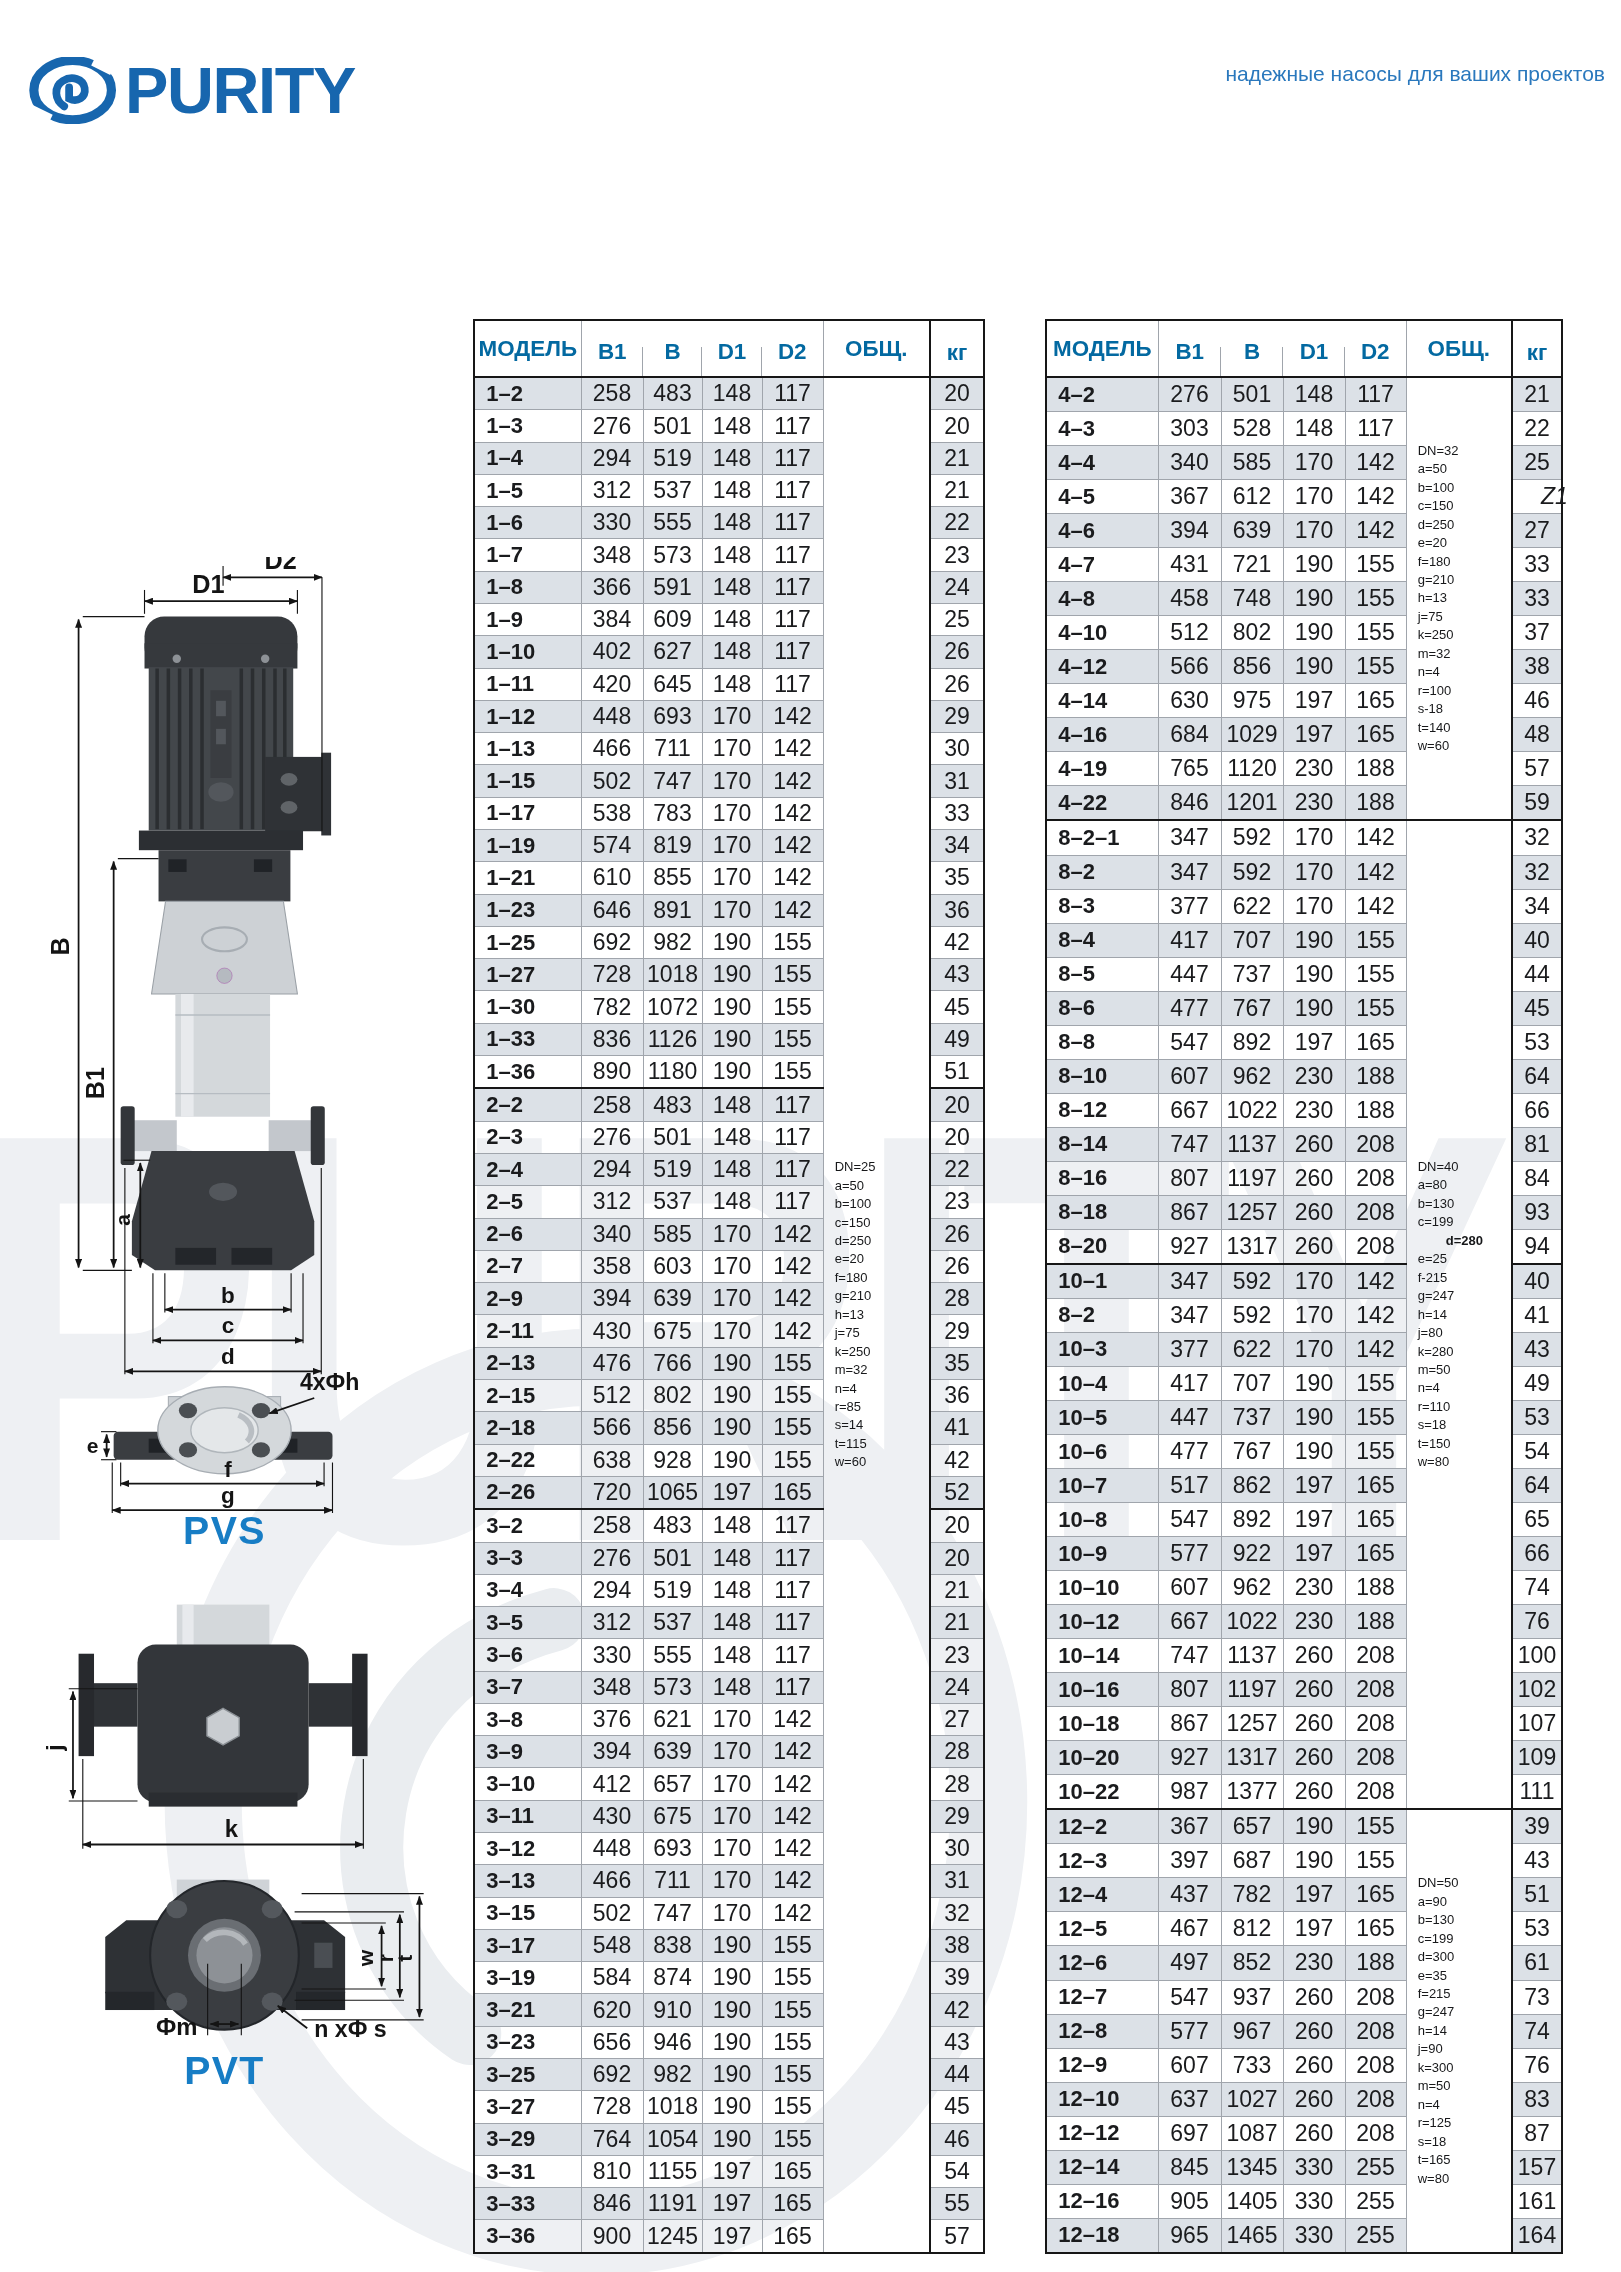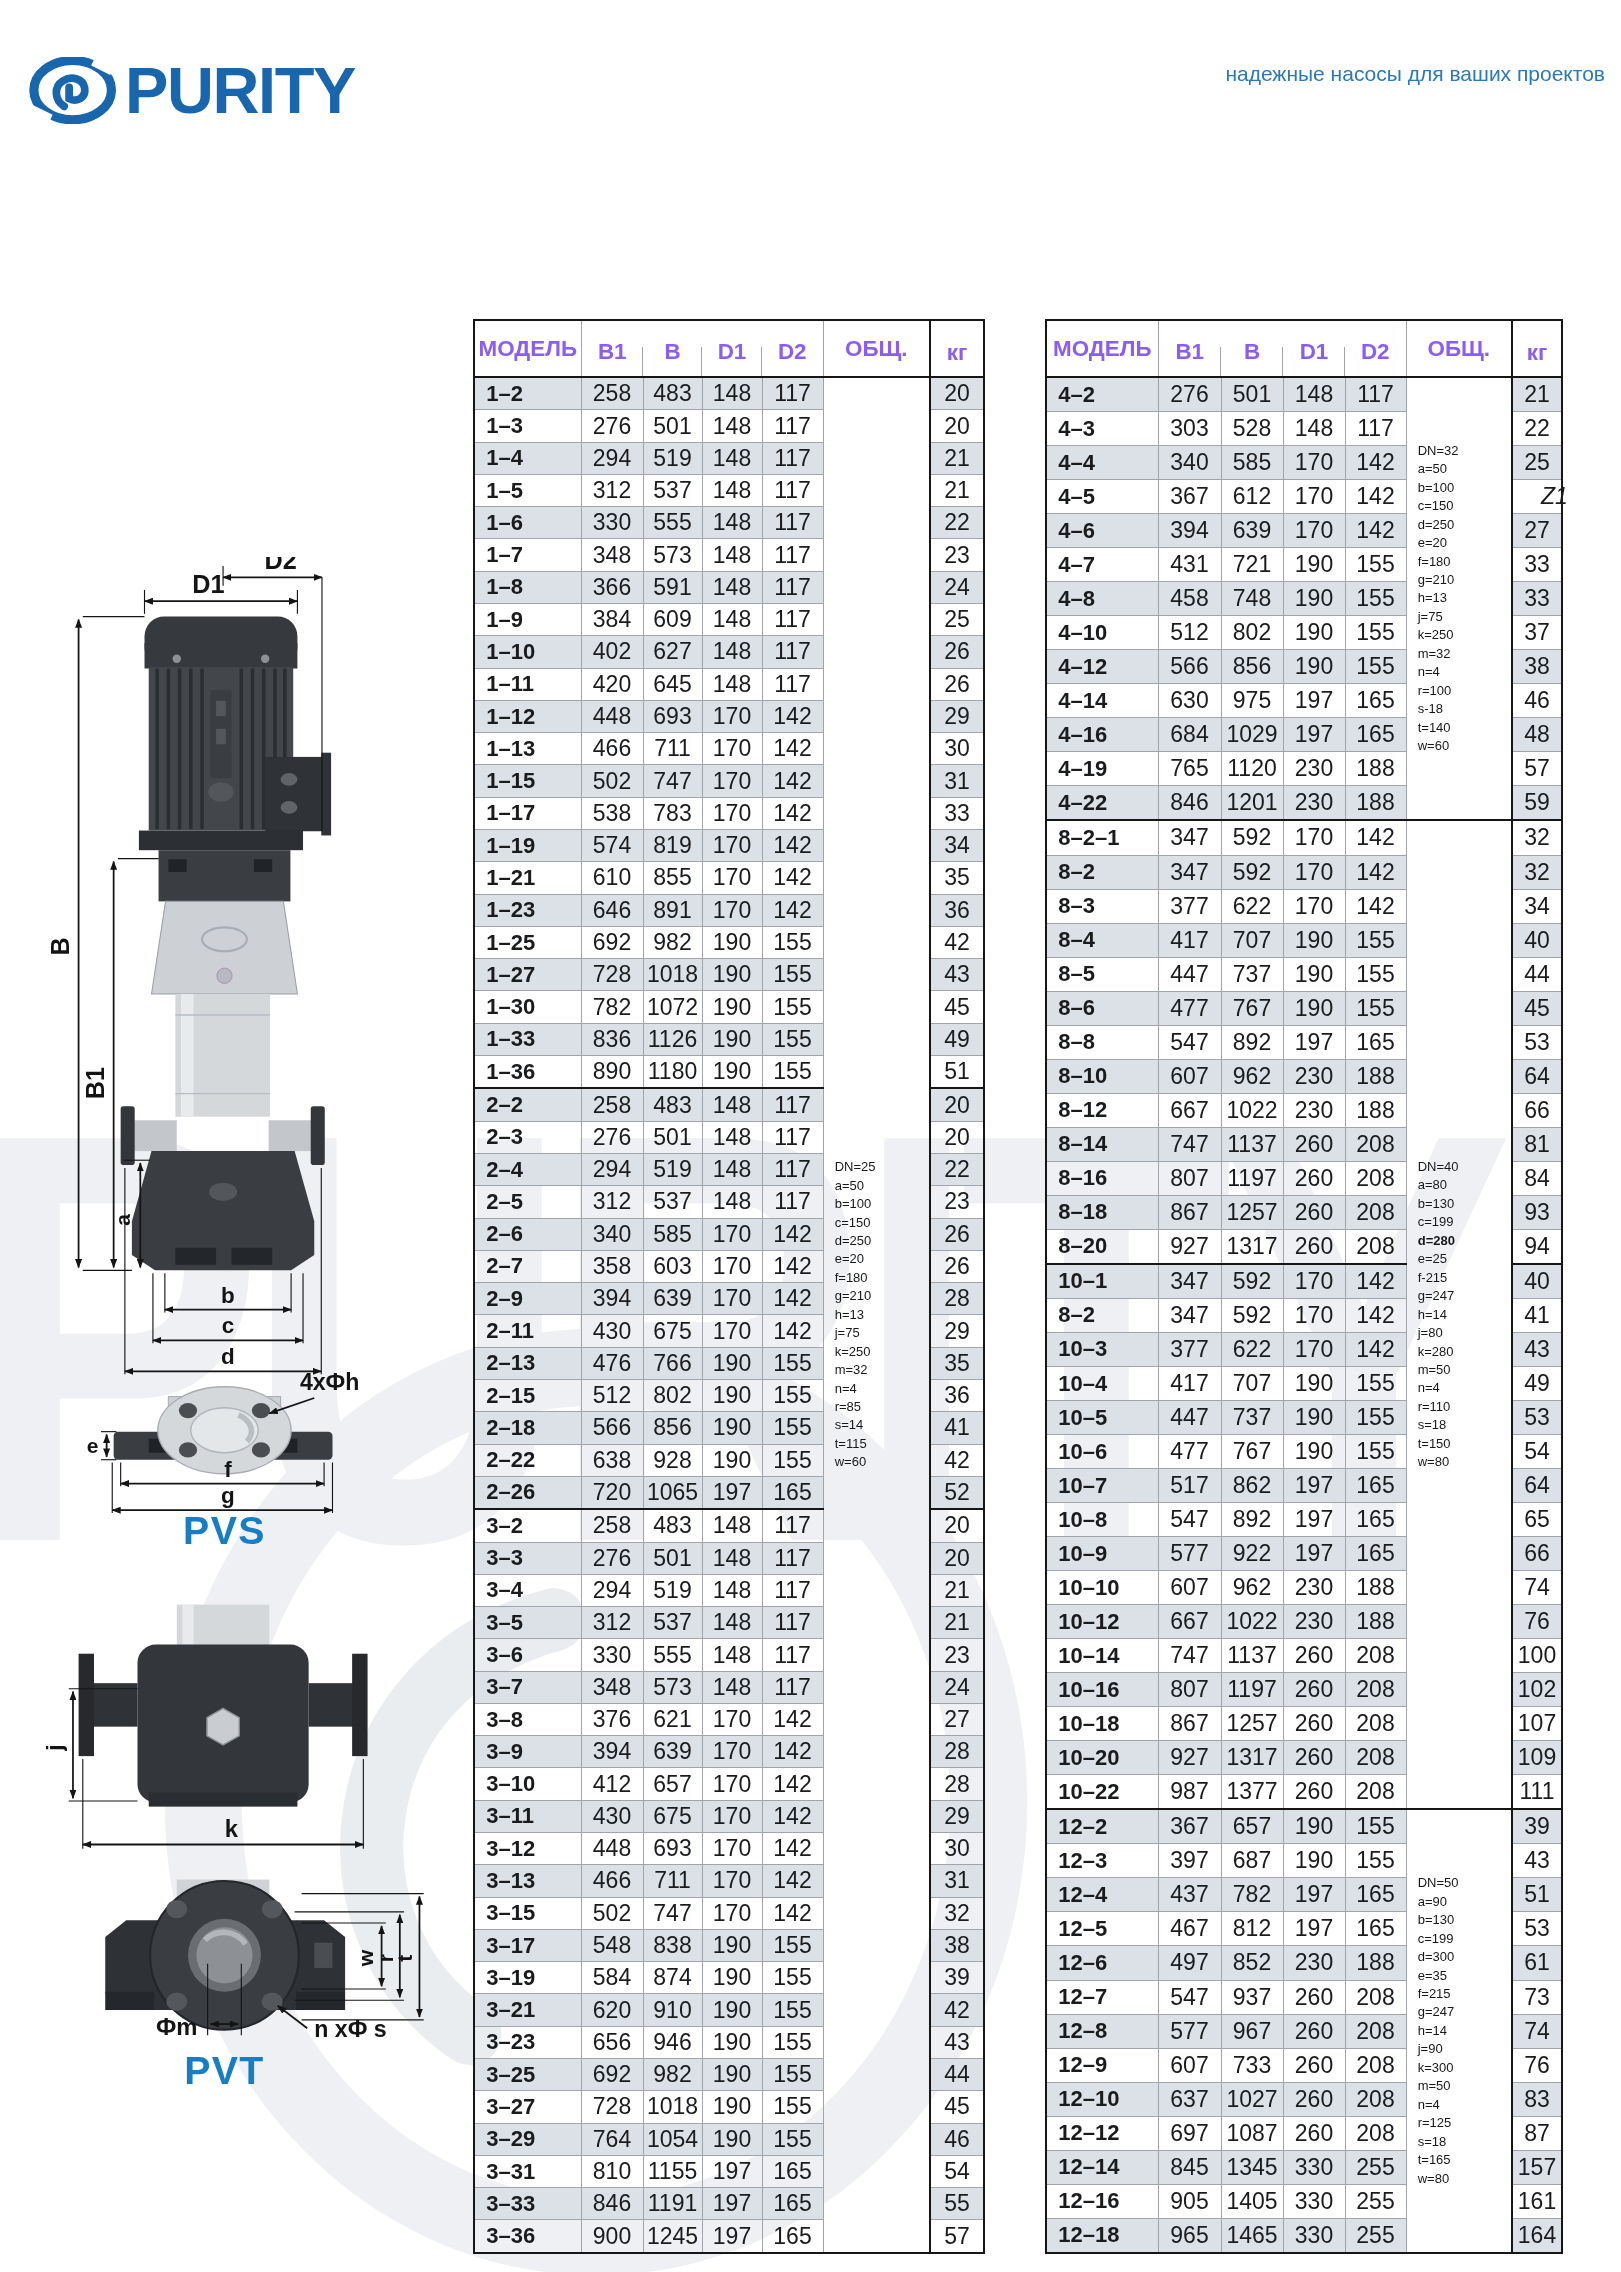--- a/index.html
+++ b/index.html
@@ -23,41 +23,41 @@
   }
   
   table.tbl{
     position:absolute;z-index:2;border-collapse:collapse;table-layout:fixed;
     border:2.8px solid #161616;background:transparent;
   }
   #left-table {left:473px;top:319px;width:509px;height:1935px;}
   #right-table{left:1045px;top:319px;width:515px;height:1935px;}
   .tbl thead tr{height:57px;}
   .tbl th{
-    background:#ffffff;font-weight:bold;font-size:22.4px;color:#8b5cf6;
+    background:#ffffff;font-weight:bold;font-size:22.4px;color:#0369a1;
     padding:0;position:relative;border:0;border-bottom:2.8px solid #161616;margin-left:37px;
   }
   .tbl th.model-h{border-right:0.7px solid #a0a5ac;vertical-align:middle;}
   .tbl th.dim-h{vertical-align:bottom;padding-bottom:11.2px;}
   .tbl th.dim-h + th.dim-h::before{
     content:'';position:absolute;left:-0.7px;bottom:0;width:0.7px;height:52%;background:#a0a5ac;
   }
   .tbl th.obsh-h{vertical-align:middle;border-left:0.7px solid #a0a5ac;}
   .tbl th.kg-h{vertical-align:bottom;padding-bottom:10px;border-left:2.8px solid #161616;}
   .tbl td{
     border:0.7px solid #a0a5ac;font-size:23px;color:#1a1b1d;text-align:center;
     padding:0;vertical-align:middle;
   }
   .tbl td.model{font-weight:bold;text-align:left;padding-left:11.2px;font-size:22px;}
   .tbl tr.even td{background:#dce1e7;}
   .tbl td.note{
     background:transparent !important;text-align:left;vertical-align:middle;
     padding-left:11.2px;font-size:13px;line-height:1.42;font-weight:400;color:#17181a;
   }
-  .tbl td.note .nb{font-weight:bold;}
+  .tbl td.note .nb{font-weight:bold;text-align:center;}
   .tbl td.kg{border-left:2.8px solid #161616;}
   .tbl td.gsep{border-top:2.8px solid #161616;}
   .tbl td.kg em{font-style:italic;margin-left:28px;}
   
   .dia{position:absolute;z-index:1;}
   #pvs-svg{left:35px;top:557px;}
   #pvt-svg{left:35px;top:1592px;}
   .dia text{font-family:"Liberation Sans", sans-serif;font-weight:bold;fill:#141414;}
   .dia .cap{fill:#177dc5;font-size:56px;letter-spacing:2px;}
   .dim{stroke:#141414;stroke-width:2.5;fill:none;}

